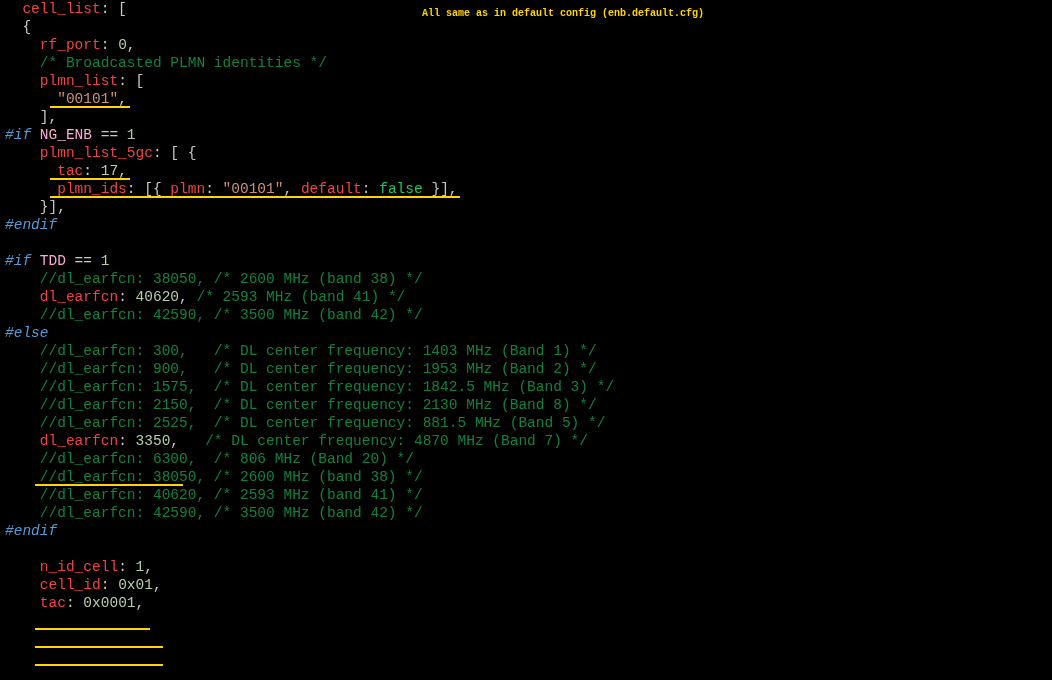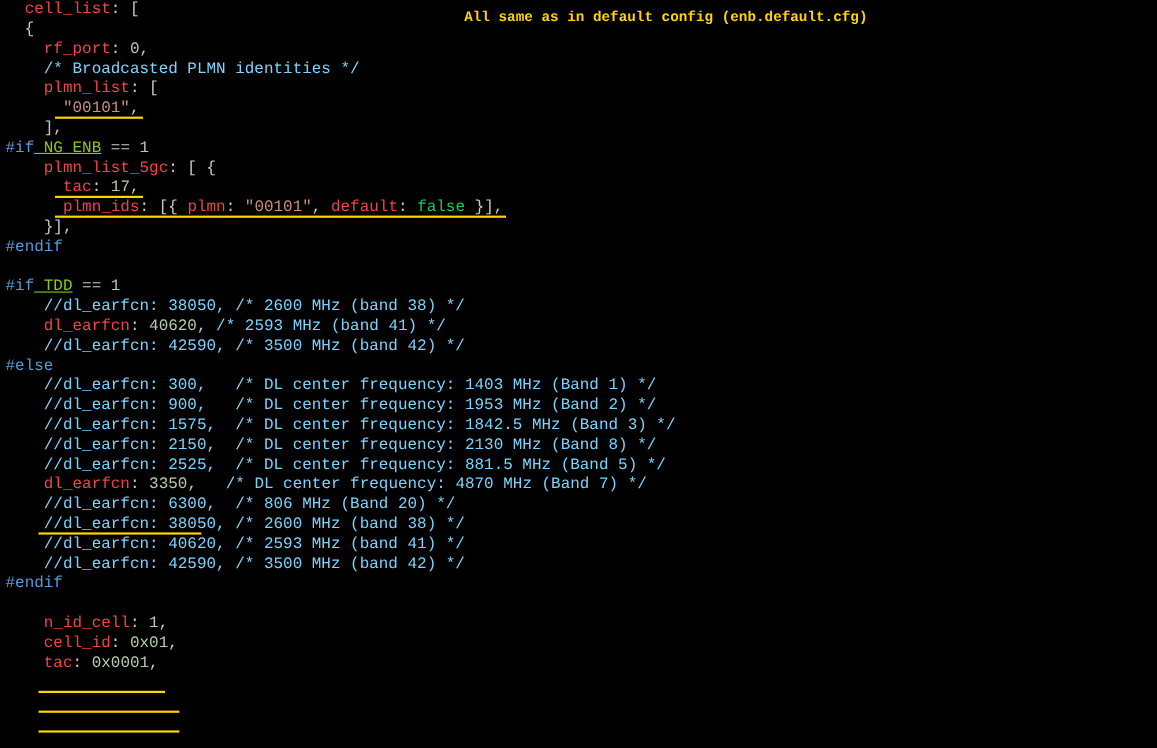--- a/index.html
+++ b/index.html
@@ -12,34 +12,34 @@
   }
   pre {
     margin: 0;
     padding: 0 0 0 5px;
     font-family: Consolas, "Courier New", monospace;
     font-size: 14.5px;
     line-height: 18px;
     color: #c8c8c8;
     white-space: pre;
   }
-  .kw   { color: #569cd6; } 
+  .kw   { color: #569cd6; font-style: italic; } 
   .key  { color: #ef4444; } 
-  .cmt  { color: #7dd3fc; } 
+  .cmt  { color: #15803d; } 
   .str  { color: #ce9178; } 
   .num  { color: #b5cea8; } 
   .bool { color: #22c55e; }
-  .var  { color: #84cc16; text-decoration: underline; }
+  .var  { color: #f9a8d4; }
   .g    { color: #c8c8c8; }
   .annot {
     position: absolute;
     top: 8px;
     left: 422px;
     font-family: Consolas, "Courier New", monospace;
-    font-size: 13px;
+    font-size: 10px;
     color: #ffd400;
     font-weight: bold;
   }
   .ul {
     position: absolute;
     height: 2px;
     background: #ffd400;
   }
 </style>
 </head>

